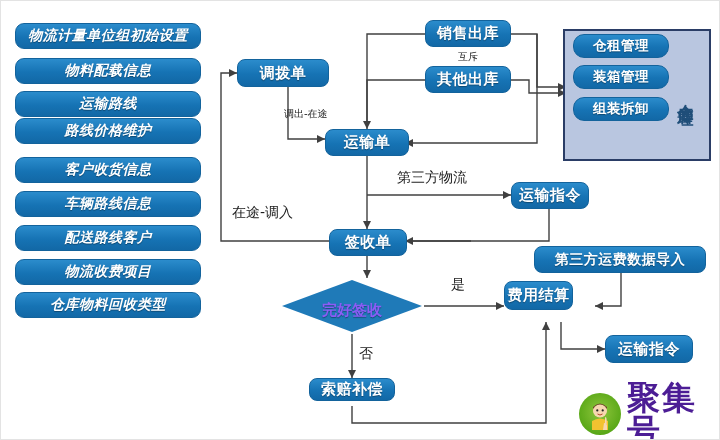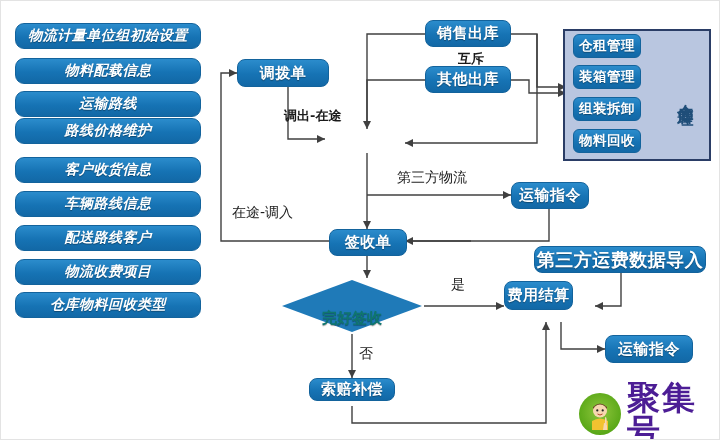--- a/index.html
+++ b/index.html
@@ -26,22 +26,22 @@
     font-weight:bold;
     text-shadow:0 1px 1px rgba(0,0,0,.35);
     z-index:3;
   }
   .sidebar-node{
     left:14px;width:186px;height:26px;
     font-size:14px;border-radius:9px;font-style:italic;
   }
   .flow-node{font-size:15px;border-radius:8px;}
   .wh-node{
-    font-size:13.5px;border-radius:6px;
-    left:572px;width:68px;height:24px;
+    font-size:13.5px;border-radius:11px;
+    left:572px;width:96px;height:24px;
   }
   #warehouse-panel{
     position:absolute;left:562px;top:28px;width:148px;height:132px;
     background:#b9c6e0;border:2px solid #2a3d66;box-sizing:border-box;
     z-index:2;
   }
   #warehouse-title{
     position:absolute;left:664px;top:32px;width:40px;height:124px;
     display:flex;align-items:center;justify-content:center;
     color:#1f4e79;font-size:16px;font-weight:bold;
@@ -50,31 +50,31 @@
   }
   #decision{
     position:absolute;left:281px;top:279px;width:140px;height:52px;z-index:3;
   }
   #decision .dia-shape{
     position:absolute;left:0;top:0;width:100%;height:100%;
     background:#1f7ab8;
     clip-path:polygon(50% 0%,100% 50%,50% 100%,0% 50%);
   }
   #decision .dia-text{
-    position:absolute;left:0;top:12px;width:100%;height:100%;
+    position:absolute;left:0;top:4px;width:100%;height:100%;
     display:flex;align-items:center;justify-content:center;
-    color:#0f766e;font-size:15px;font-weight:bold;
+    color:#8b5cf6;font-size:15px;font-weight:bold;
     text-shadow:0 1px 1px rgba(0,0,0,.35);
   }
   .edge-label{
     position:absolute;color:#1a1a1a;font-size:12px;
     font-weight:bold;white-space:nowrap;z-index:4;
     background:transparent;
   }
-  .edge-label.sm{font-size:13px;font-weight:bold;}
+  .edge-label.sm{font-size:10px;font-weight:normal;}
   .edge-label.lg{font-size:14px;font-weight:normal;}
   #watermark{position:absolute;left:578px;top:390px;width:134px;height:46px;z-index:6;
     display:flex;align-items:center;}
   #wm-badge{
     width:42px;height:42px;border-radius:50%;
     background:radial-gradient(circle at 50% 45%,#8fc63d 0%,#5aa818 70%,#4d9414 100%);
     position:relative;flex:0 0 42px;
   }
   #wm-face{
     position:absolute;left:9px;top:5px;width:24px;height:32px;
@@ -164,56 +164,56 @@
   <div id="warehouse-panel"></div>
   <div class="node wh-node" style="top:33px">
       <span>仓租管理</span>
     </div>
   <div class="node wh-node" style="top:64px">
       <span>装箱管理</span>
     </div>
   <div class="node wh-node" style="top:96px">
       <span>组装拆卸</span>
     </div>
-  <div class="node wh-node" style="top:128px">
-      <span>物料回收</span>
-    </div>
   <div id="warehouse-title">仓库管理</div>
 
   <div class="node flow-node" style="left:236px;top:58px;width:92px;height:28px">
     <span>调拨单</span>
     </div>
 
   <div class="node flow-node" style="left:424px;top:19px;width:86px;height:27px">
     <span>销售出库</span>
     </div>
 
   <div class="node flow-node" style="left:424px;top:65px;width:86px;height:27px">
     <span>其他出库</span>
     </div>
 
+  <div class="node flow-node" style="left:324px;top:128px;width:84px;height:27px">
+    <span>运输单</span>
+    </div>
 
   <div class="node flow-node" style="left:510px;top:181px;width:78px;height:27px">
     <span>运输指令</span>
     </div>
 
   <div class="node flow-node" style="left:328px;top:228px;width:78px;height:27px">
     <span>签收单</span>
     </div>
 
   <div id="decision">
     <div class="dia-shape"></div>
     <div class="dia-text">完好签收</div>
   </div>
 
   <div class="node flow-node" style="left:308px;top:377px;width:86px;height:23px">
     <span>索赔补偿</span>
     </div>
 
-  <div class="node flow-node" style="left:533px;top:245px;width:172px;height:27px;font-size:18px">
+  <div class="node flow-node" style="left:533px;top:245px;width:172px;height:27px;font-size:14px">
     <span>第三方运费数据导入</span>
     </div>
 
   <div class="node flow-node" style="left:503px;top:280px;width:69px;height:29px">
     <span>费用结算</span>
     </div>
 
   <div class="node flow-node" style="left:604px;top:334px;width:88px;height:28px">
     <span>运输指令</span>
     </div>

